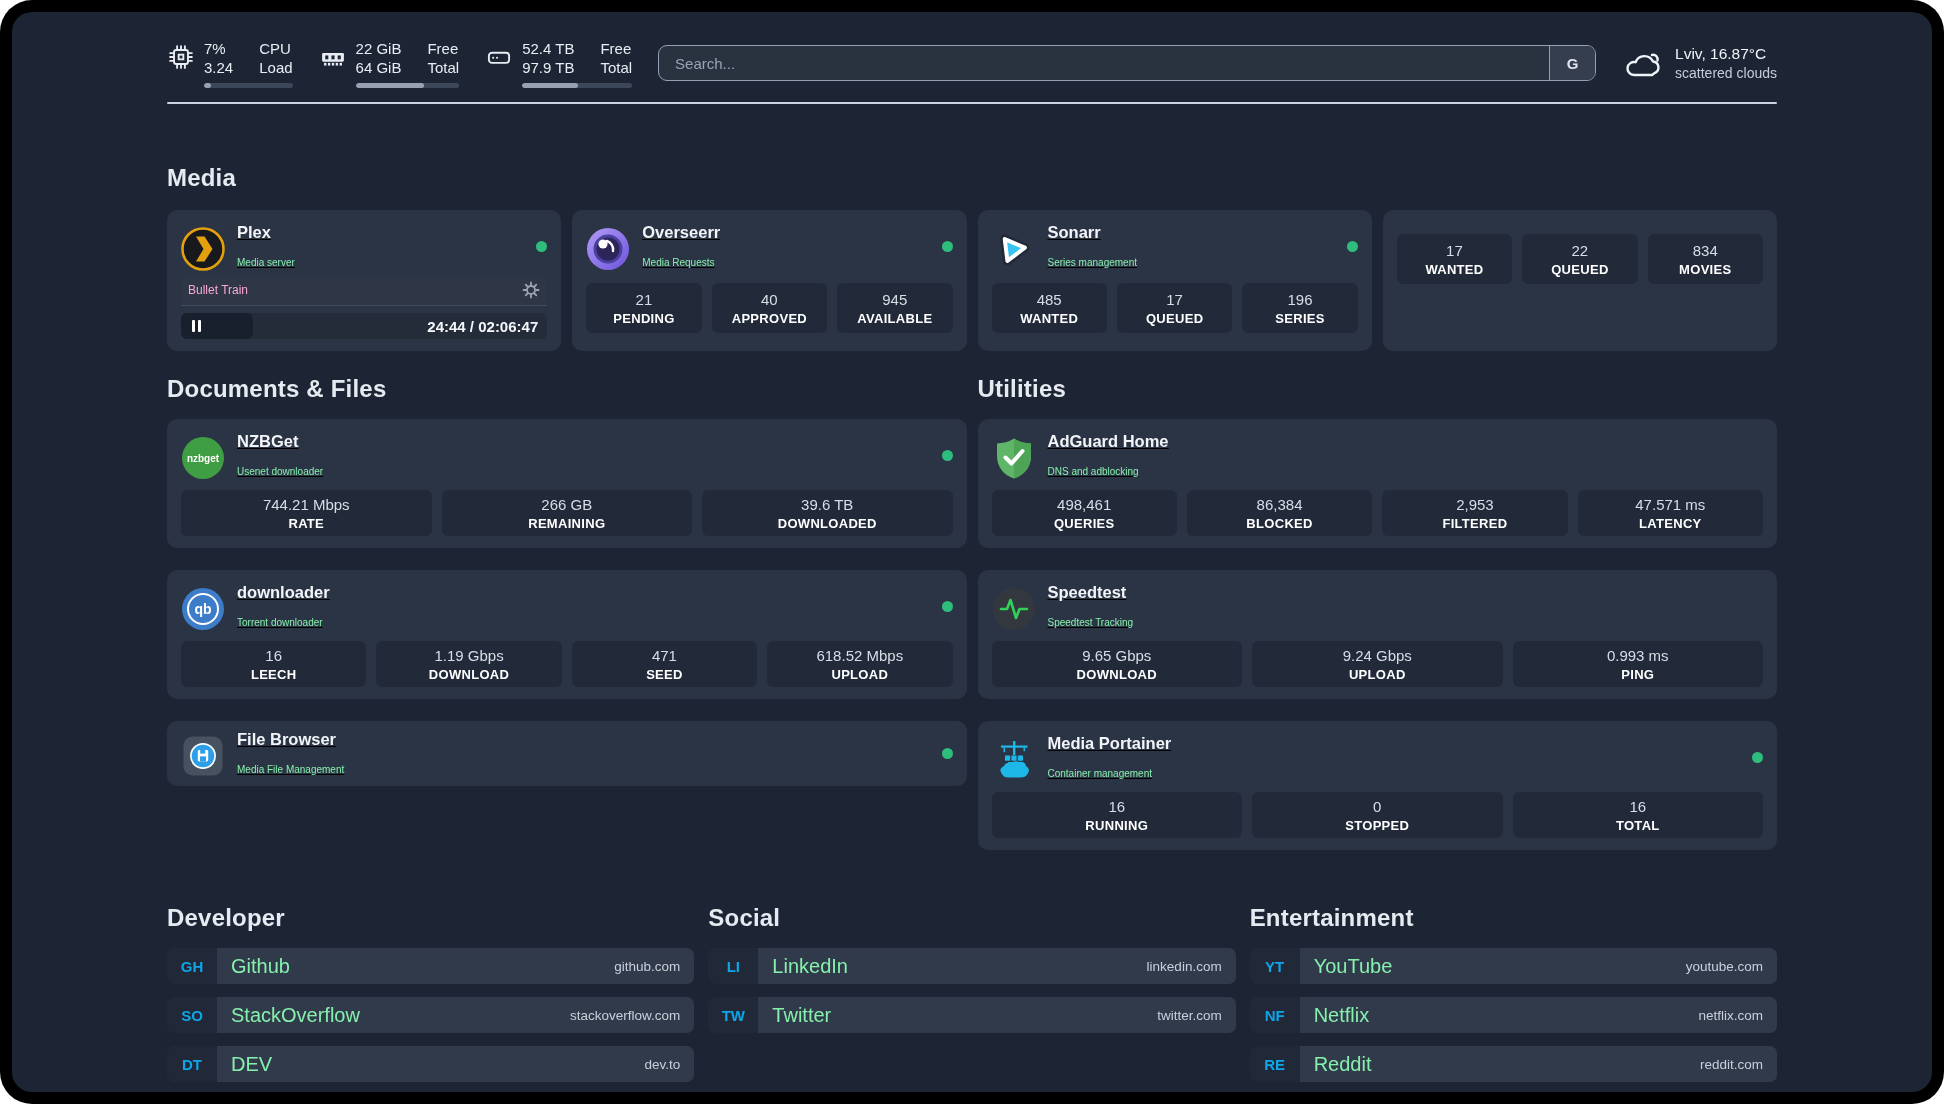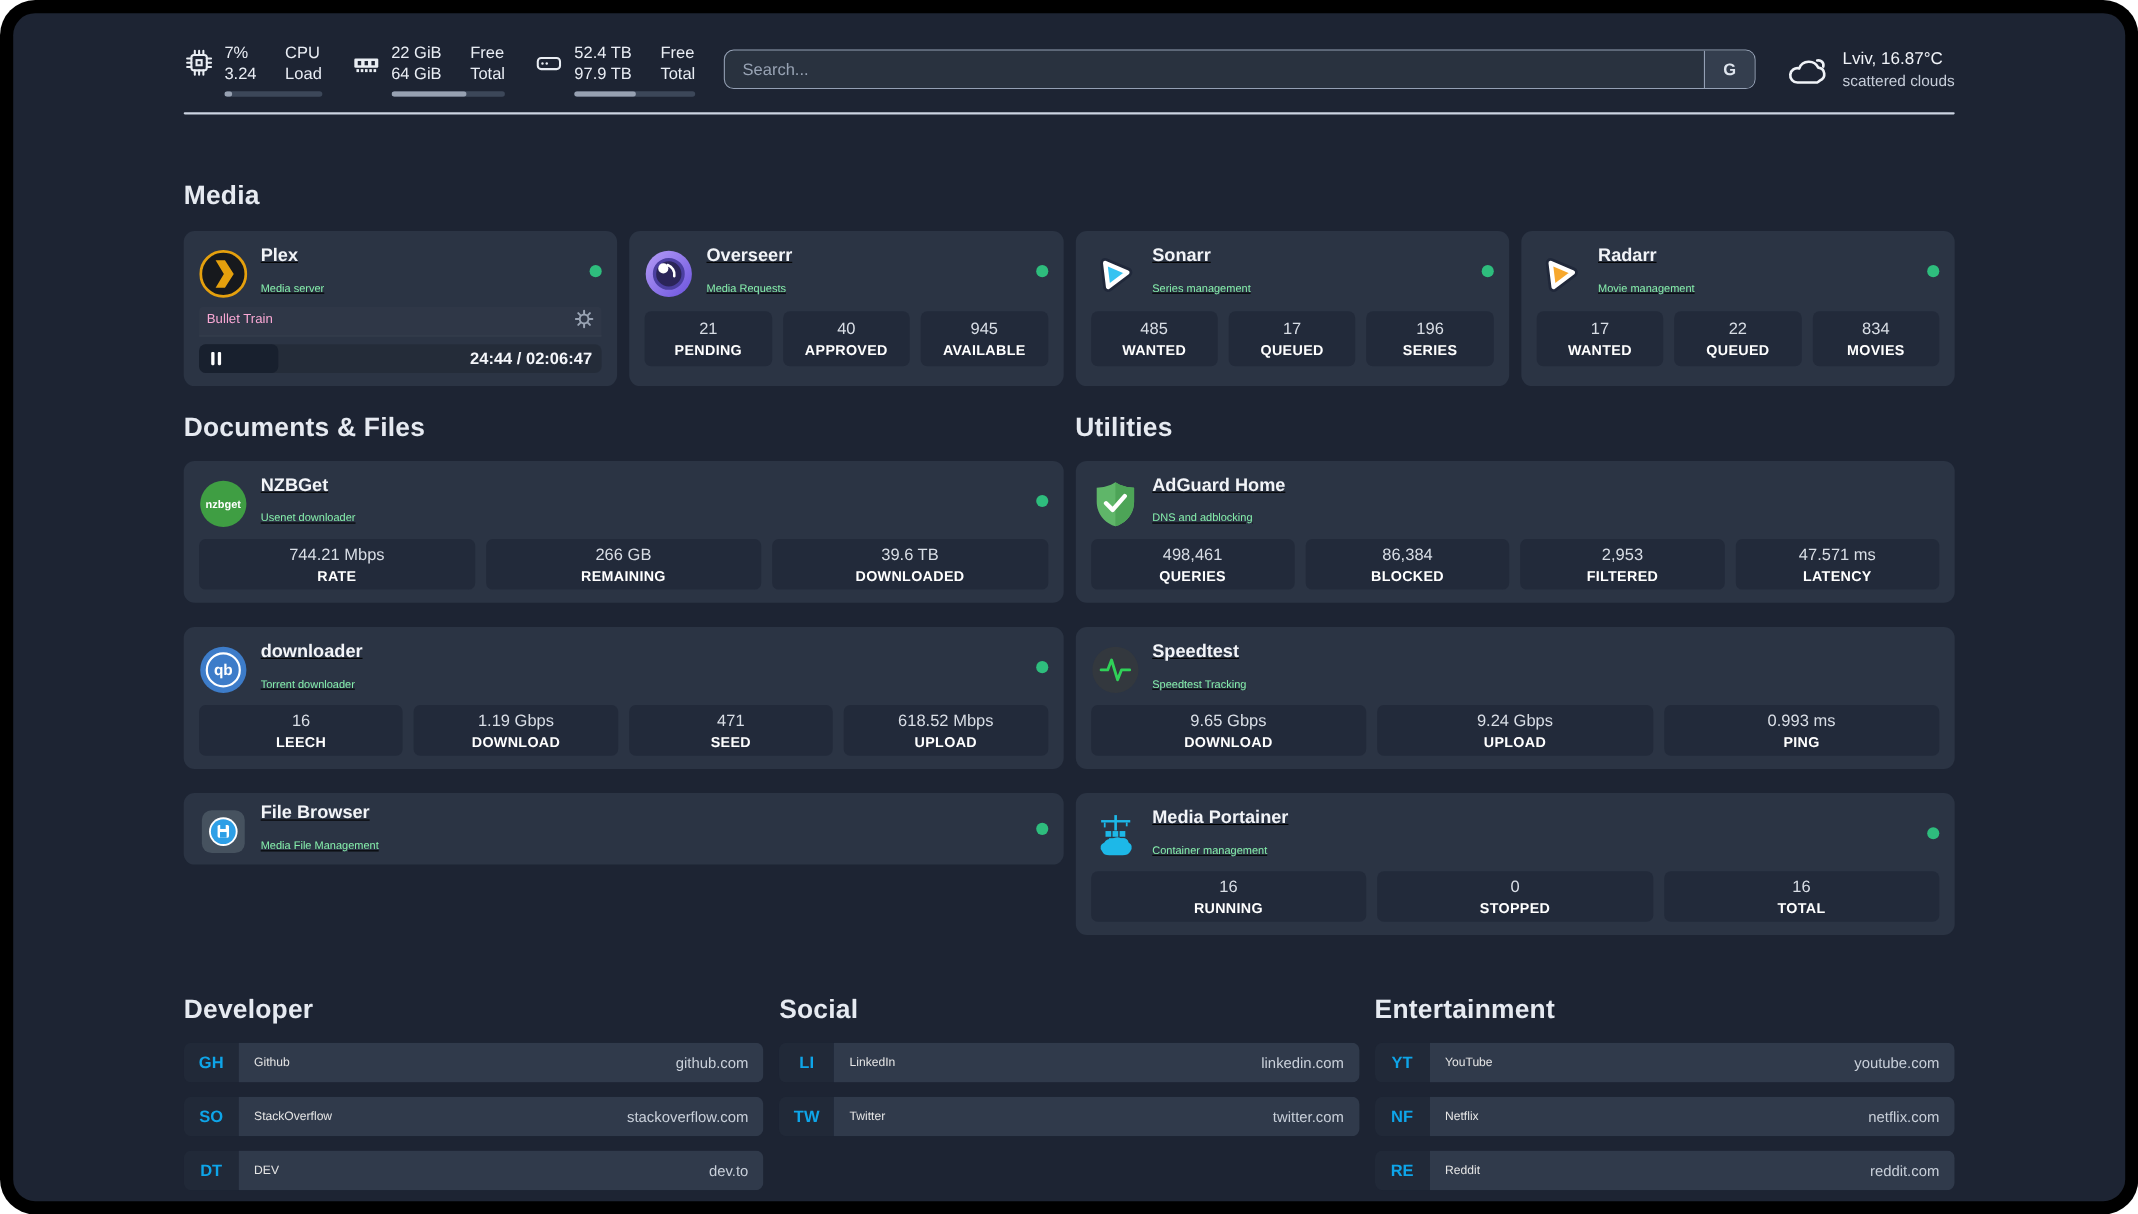--- a/index.html
+++ b/index.html
@@ -69,21 +69,21 @@
   .two-col { display:grid; grid-template-columns:1fr 1fr; gap:11px; margin-top:24px; }
   .col .section-title { margin-bottom:16px; }
   .col-cards { display:flex; flex-direction:column; gap:22px; }
 
   
   .three-col { display:grid; grid-template-columns:repeat(3,1fr); gap:14px; margin-top:54px; }
   .bm-group .section-title { margin-bottom:16px; }
   .bm-row { display:flex; height:36px; border-radius:7px; overflow:hidden; margin-bottom:13px; cursor:pointer; }
   .bm-abbr { width:50px; background:#212938; display:flex; align-items:center; justify-content:center; font-size:15px; font-weight:700; color:#0ea5e9; flex:0 0 auto; }
   .bm-main { flex:1; background:#303a4b; display:flex; align-items:center; justify-content:space-between; padding:0 14px; }
-  .bm-name { font-size:11px; color:#e5e5e5; }
+  .bm-name { font-size:20px; color:#86efac; }
   .bm-url { font-size:13.5px; color:#c9d0da; }
 
   
   .i-plex-ring { stroke:var(--c-plex,#e5a00d); }
   .i-plex-chev { fill:var(--c-plex,#e5a00d); }
   .i-sonarr-tri { fill:var(--c-sonarr,#36c3f1); }
   .i-radarr-tri { fill:var(--c-radarr,#f7a82d); }
   .i-nzbget-bg { fill:var(--c-nzbget,#3f9e43); }
   .i-qb-bg { fill:var(--c-qbittorrent,#3d7cc9); }
   .i-adg-bg { fill:var(--c-adguard,#5fb669); }
@@ -297,35 +297,20 @@
             <span class="stat-label">QUEUED</span>
           </div>
           <div class="stat">
             <span class="stat-value">196</span>
             <span class="stat-label">SERIES</span>
           </div>
         </div>
       </div>
 
       <div class="card">
-        <div class="app-header">
-          <span class="app-icon">
-            <svg viewBox="0 0 44 44">
-              <g transform="rotate(-7 22 22)">
-                <path d="M14 11 L33 22 L14 33 Z" fill="none" stroke="#20283a" stroke-width="9" stroke-linejoin="round"></path>
-                <path class="i-radarr-tri" d="M14 11 L33 22 L14 33 Z" stroke="#ffffff" stroke-width="4" stroke-linejoin="round"></path>
-              </g>
-            </svg>
-          </span>
-          <div>
-            <div class="app-name">Radarr</div>
-            <div class="app-sub">Movie management</div>
-          </div>
-          <span class="status-dot"></span>
-        </div>
         <div class="stats-row">
           <div class="stat">
             <span class="stat-value">17</span>
             <span class="stat-label">WANTED</span>
           </div>
           <div class="stat">
             <span class="stat-value">22</span>
             <span class="stat-label">QUEUED</span>
           </div>
           <div class="stat">

